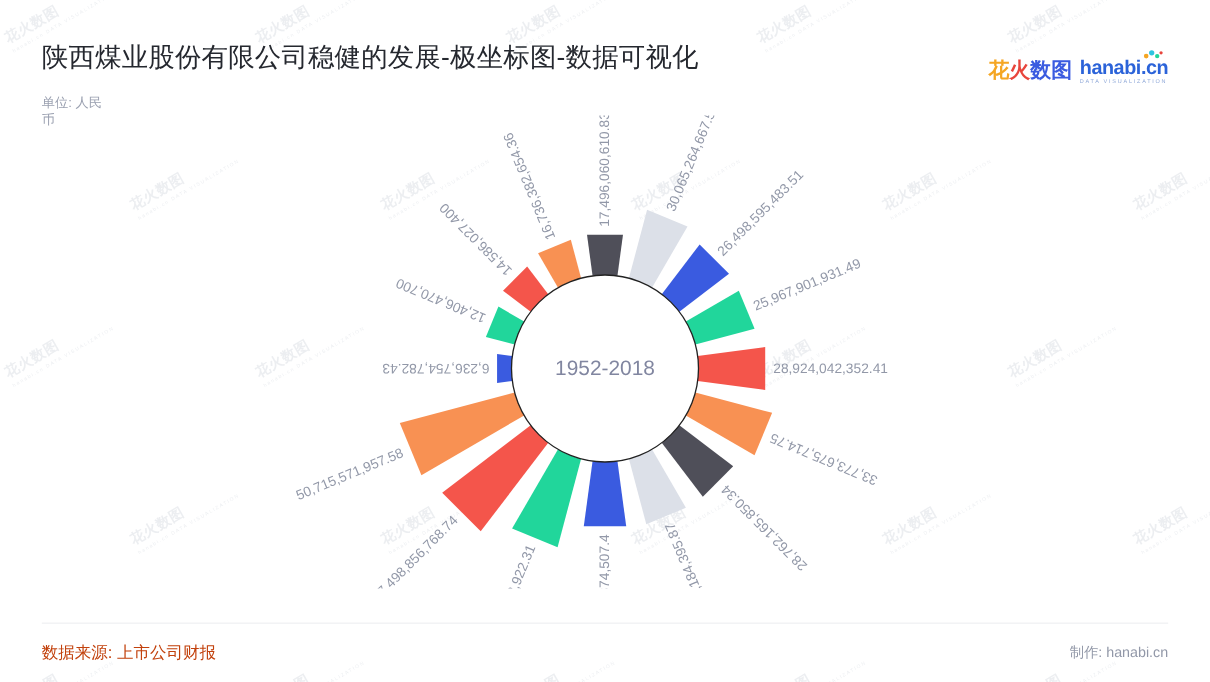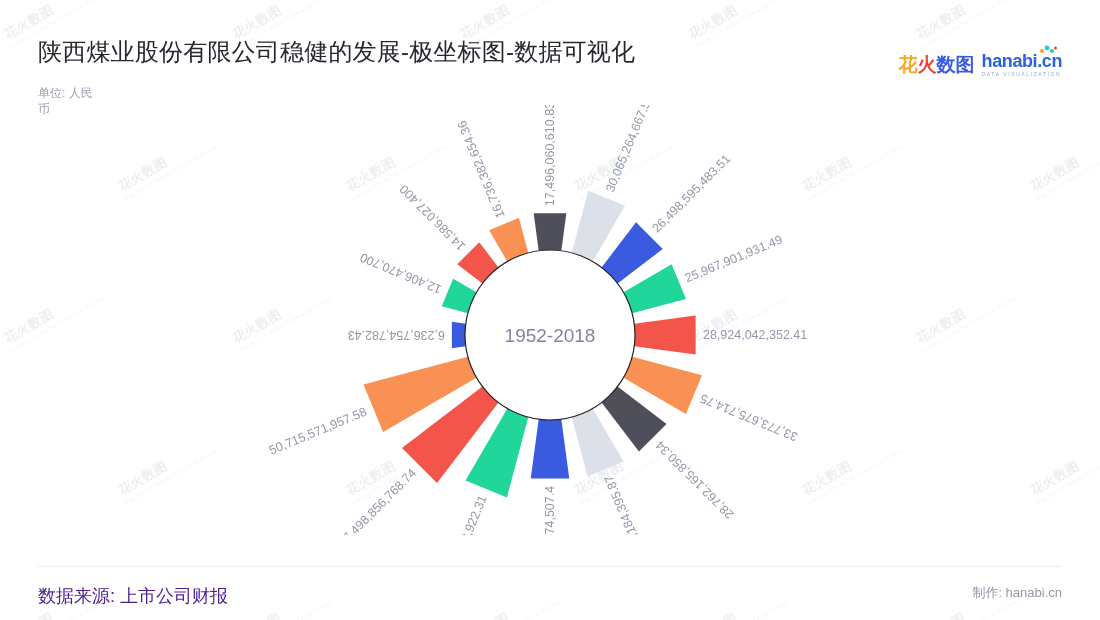--- a/index.html
+++ b/index.html
@@ -51,21 +51,21 @@
   #logo-en .en-sub{font-size:5px;color:#8fa8d8;letter-spacing:1.6px;margin-top:2px;}
   #logo-spark{position:absolute;right:4px;top:-7px;width:20px;height:10px;}
 
   
   #chart-area{position:absolute;left:0;top:105px;width:1100px;height:430px;z-index:3;}
   #polar-svg{position:absolute;left:0;top:0;}
 
   
   #footer{position:absolute;left:0;bottom:0;width:1100px;height:54px;z-index:5;}
   #footer-divider{position:absolute;left:38px;top:0;width:1024px;height:1px;background:#edeef1;}
-  #data-source{position:absolute;left:38px;top:18px;font-size:18px;color:#4c1d95;white-space:nowrap;}
+  #data-source{position:absolute;left:38px;top:18px;font-size:15px;color:#c2410c;white-space:nowrap;}
   #made-by{position:absolute;right:38px;top:18px;font-size:13px;color:#9298a8;white-space:nowrap;text-align:center;}
 </style>
 </head>
 <body>
 
 <div id="watermark">
     <div class="wm" style="left: 0px; top: 0px;"><span>花火数图</span><small>hanabi.cn DATA VISUALIZATION</small></div>
     <div class="wm" style="left: 228px; top: 0px;"><span>花火数图</span><small>hanabi.cn DATA VISUALIZATION</small></div>
     <div class="wm" style="left: 456px; top: 0px;"><span>花火数图</span><small>hanabi.cn DATA VISUALIZATION</small></div>
     <div class="wm" style="left: 684px; top: 0px;"><span>花火数图</span><small>hanabi.cn DATA VISUALIZATION</small></div>

